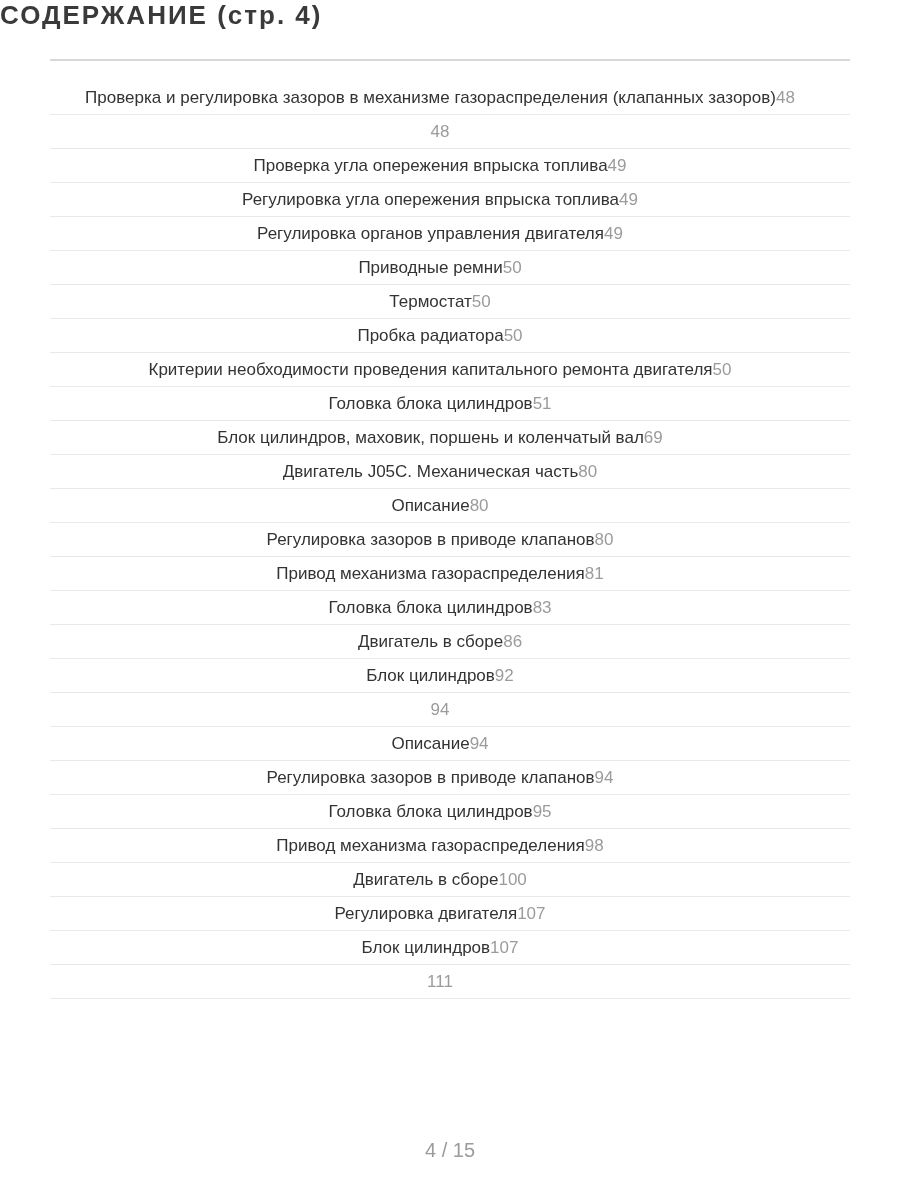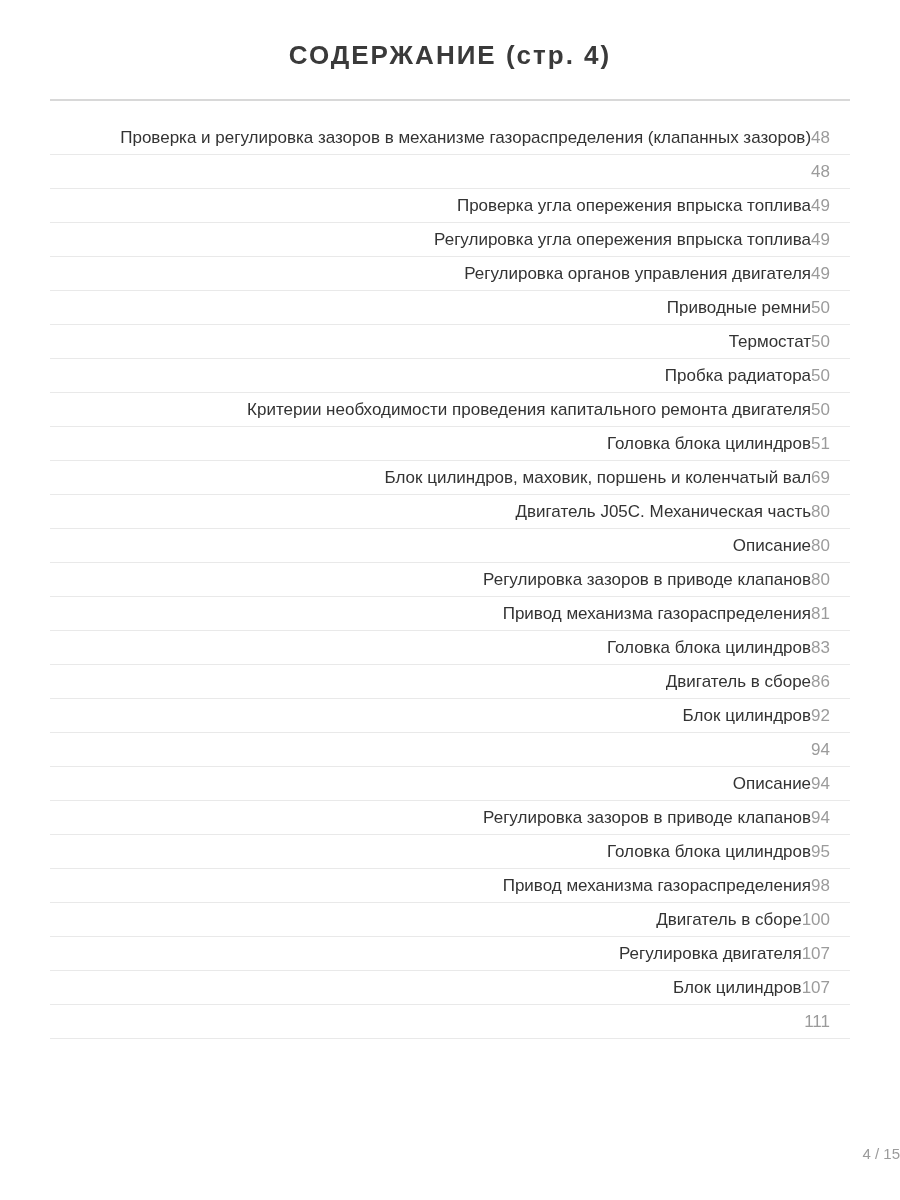--- a/index.html
+++ b/index.html
@@ -16,60 +16,58 @@
     font-family: "Liberation Sans", "DejaVu Sans", sans-serif;
   }
   .page {
     position: relative;
     width: 900px;
     height: 1200px;
     background: var(--c-bg);
     overflow: hidden;
   }
   .title {
-    padding-top: 40px;
-    text-align: center;
     font-size: 26px;
     font-weight: bold;
     letter-spacing: 2px;
     color: var(--c-title);
   }
   .rule {
     margin: 28px 50px 0 50px;
     height: 2px;
     background: var(--c-rule);
   }
   .toc {
     margin: 20px 50px 0 50px;
   }
   .toc-row {
     height: 34px;
     display: flex;
     align-items: center;
-    justify-content: flex-end;
+    justify-content: center;
     border-bottom: 1px solid var(--c-divider);
     font-size: 17px;
   }
   .toc-label {
     color: var(--c-entry);
     white-space: nowrap;
     overflow: hidden;
   }
   .toc-page {
     color: var(--c-pagenum);
     padding-right: 20px;
     flex-shrink: 0;
   }
   .footer {
     position: absolute;
     left: 0;
     right: 0;
     bottom: 38px;
-    text-align: right;
-    font-size: 15px;
+    text-align: center;
+    font-size: 20px;
     color: var(--c-pagenum);
   }
 </style>
 </head>
 <body>
 
 <div class="page">
   <h1 class="title">СОДЕРЖАНИЕ (стр. 4)</h1>
   <div class="rule"></div>
   <div class="toc" id="toc-list">

